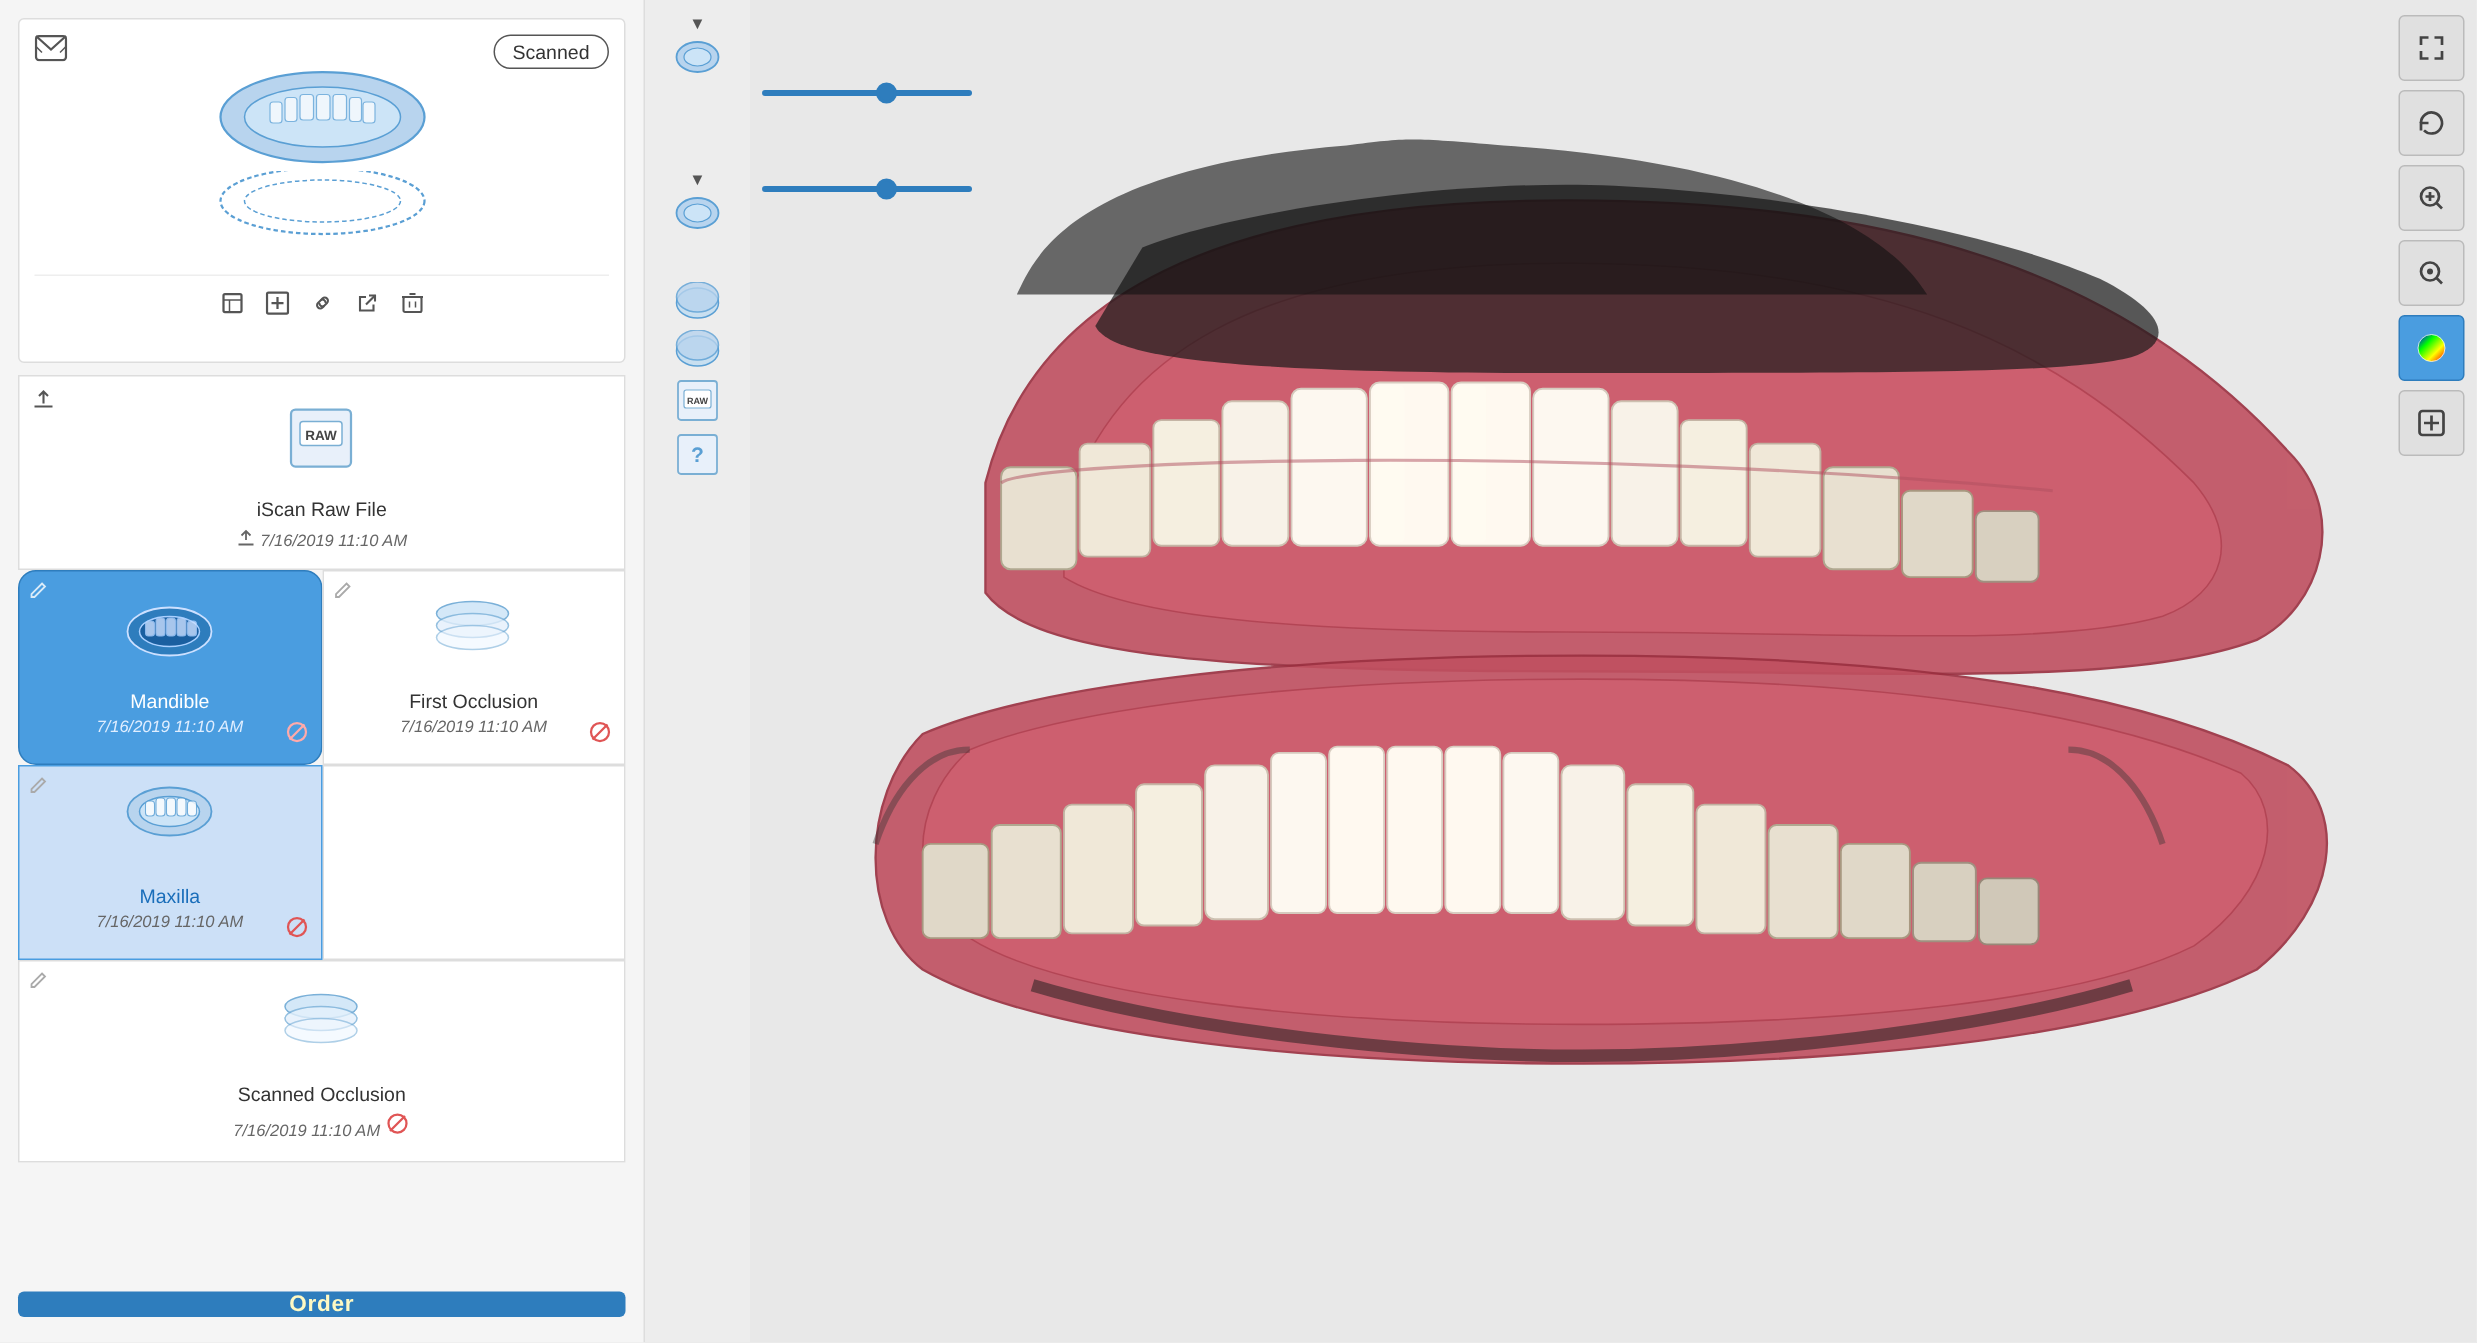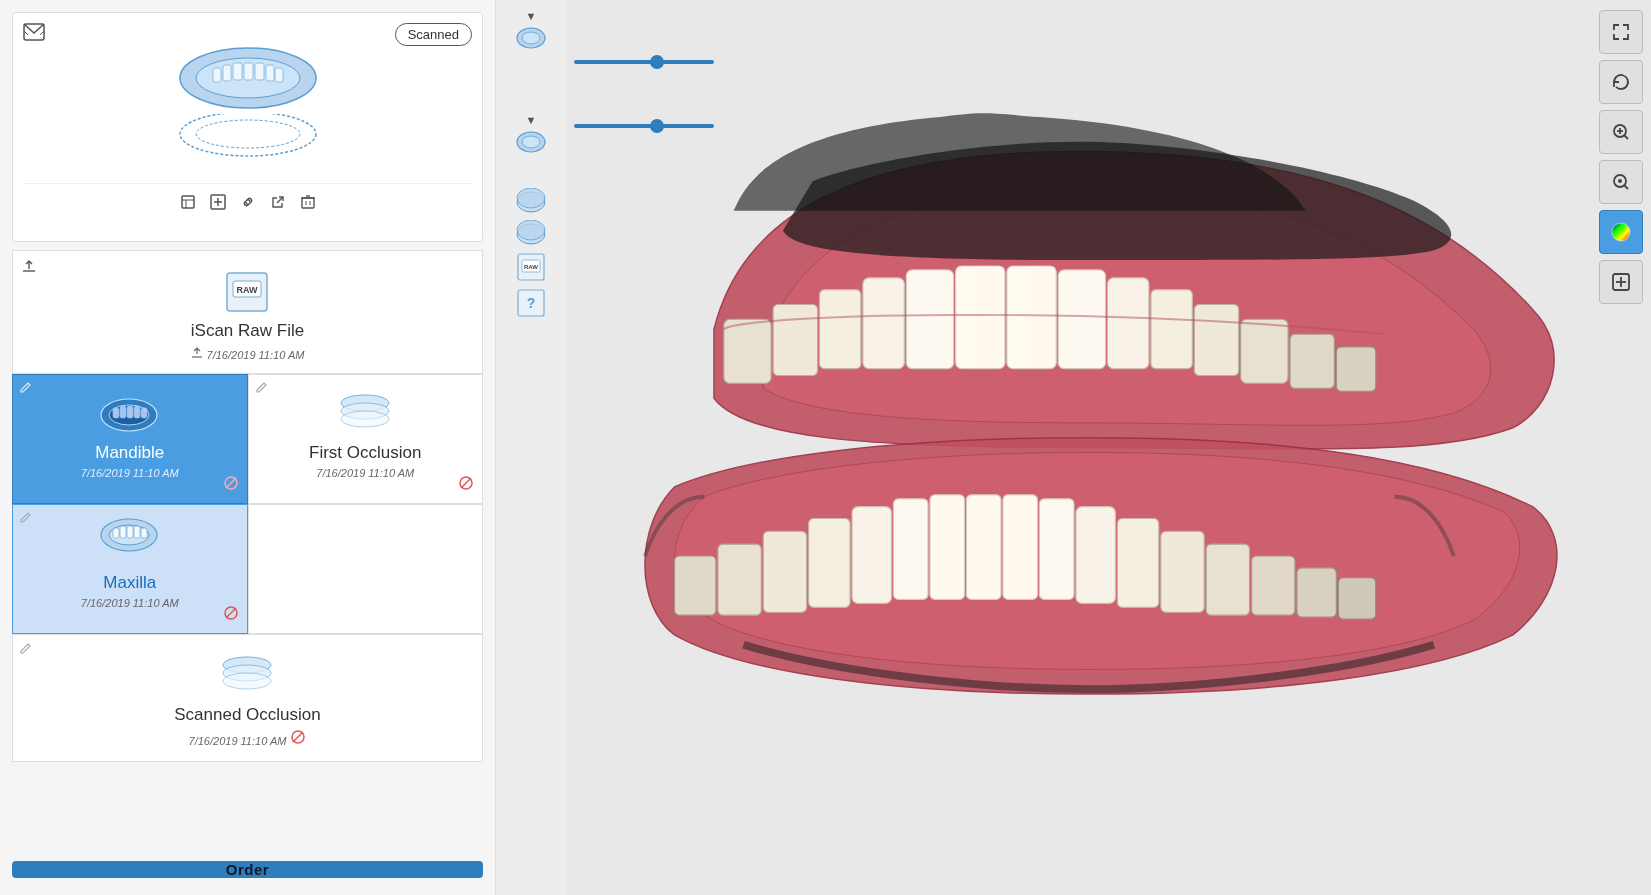--- a/index.html
+++ b/index.html
@@ -7,21 +7,21 @@
       font-family: -apple-system, BlinkMacSystemFont, 'Segoe UI', Arial, sans-serif;
       background: #f0f0f0;
       width: 1651px;
       height: 895px;
       overflow: hidden;
       display: flex;
     }
 
     
     .left-panel {
-      width: 496px;
+      width: 430px;
       background: #f5f5f5;
       display: flex;
       flex-direction: column;
       border-right: 1px solid #ddd;
       flex-shrink: 0;
     }
 
     .top-preview {
       background: #fff;
       border: 1px solid #ddd;
@@ -88,23 +88,23 @@
       border-color: #4a9de0;
       text-align: right;
     }
 
     .scan-item.selected-active {
       background: #4a9de0;
       border-color: #2e7dbd;
     }
 
     .scan-item-label {
-      font-size: 17px;
+      font-size: 13px;
       color: #333;
-      margin-top: 8px;
+      margin-top: 19px;
       font-weight: 500;
     }
 
     .scan-item.selected-active .scan-item-label {
       color: #fff;
     }
 
     .scan-item-date {
       font-size: 11px;
       color: #666;
@@ -145,21 +145,21 @@
       color: #aaa;
     }
 
     .order-btn-wrap {
       padding: 12px 12px 16px 12px;
     }
 
     .order-btn {
       width: 100%;
       background: #2e7dbd;
-      color: #0f172a;
+      color: #fef9c3;
       border: none;
       border-radius: 4px;
       font-size: 15px;
       font-weight: 600;
       cursor: pointer;
       letter-spacing: 0.5px;
     }
 
     
     .main-viewport {
@@ -355,21 +355,21 @@
             <path d="M6 1v6M3 4l3-3 3 3" stroke="#666" stroke-width="1.2" fill="none"></path>
             <path d="M1 10h10" stroke="#666" stroke-width="1.2"></path>
           </svg>
           <span class="scan-item-date">7/16/2019 11:10 AM</span>
         </div>
       </div>
     </div>
 
     <div class="scan-grid-2col" style="margin-top:0;">
 
-      <div class="scan-item selected-active" style="border-radius:0;">
+      <div class="scan-item selected-active" style="border-radius:12px;">
         <span class="edit-pencil">
           <svg width="13" height="13" viewBox="0 0 13 13" fill="none">
             <path d="M9 2l2 2-7 7H2V9L9 2Z" stroke="#fff" stroke-width="1.2" fill="none"></path>
           </svg>
         </span>
         <svg width="65" height="50" viewBox="0 0 65 50">
           <ellipse cx="32" cy="30" rx="28" ry="16" fill="#2e7dbd" stroke="#cce0ff" stroke-width="1.2"></ellipse>
           <ellipse cx="32" cy="30" rx="20" ry="10" fill="#1a5fa0" stroke="#aad0ff" stroke-width="1"></ellipse>
           <rect x="16" y="23" width="6" height="10" rx="2" fill="#cce0ff" stroke="#aad0ff" stroke-width="0.7" opacity="0.8"></rect>
           <rect x="23" y="21" width="6" height="12" rx="2" fill="#cce0ff" stroke="#aad0ff" stroke-width="0.7" opacity="0.8"></rect>

